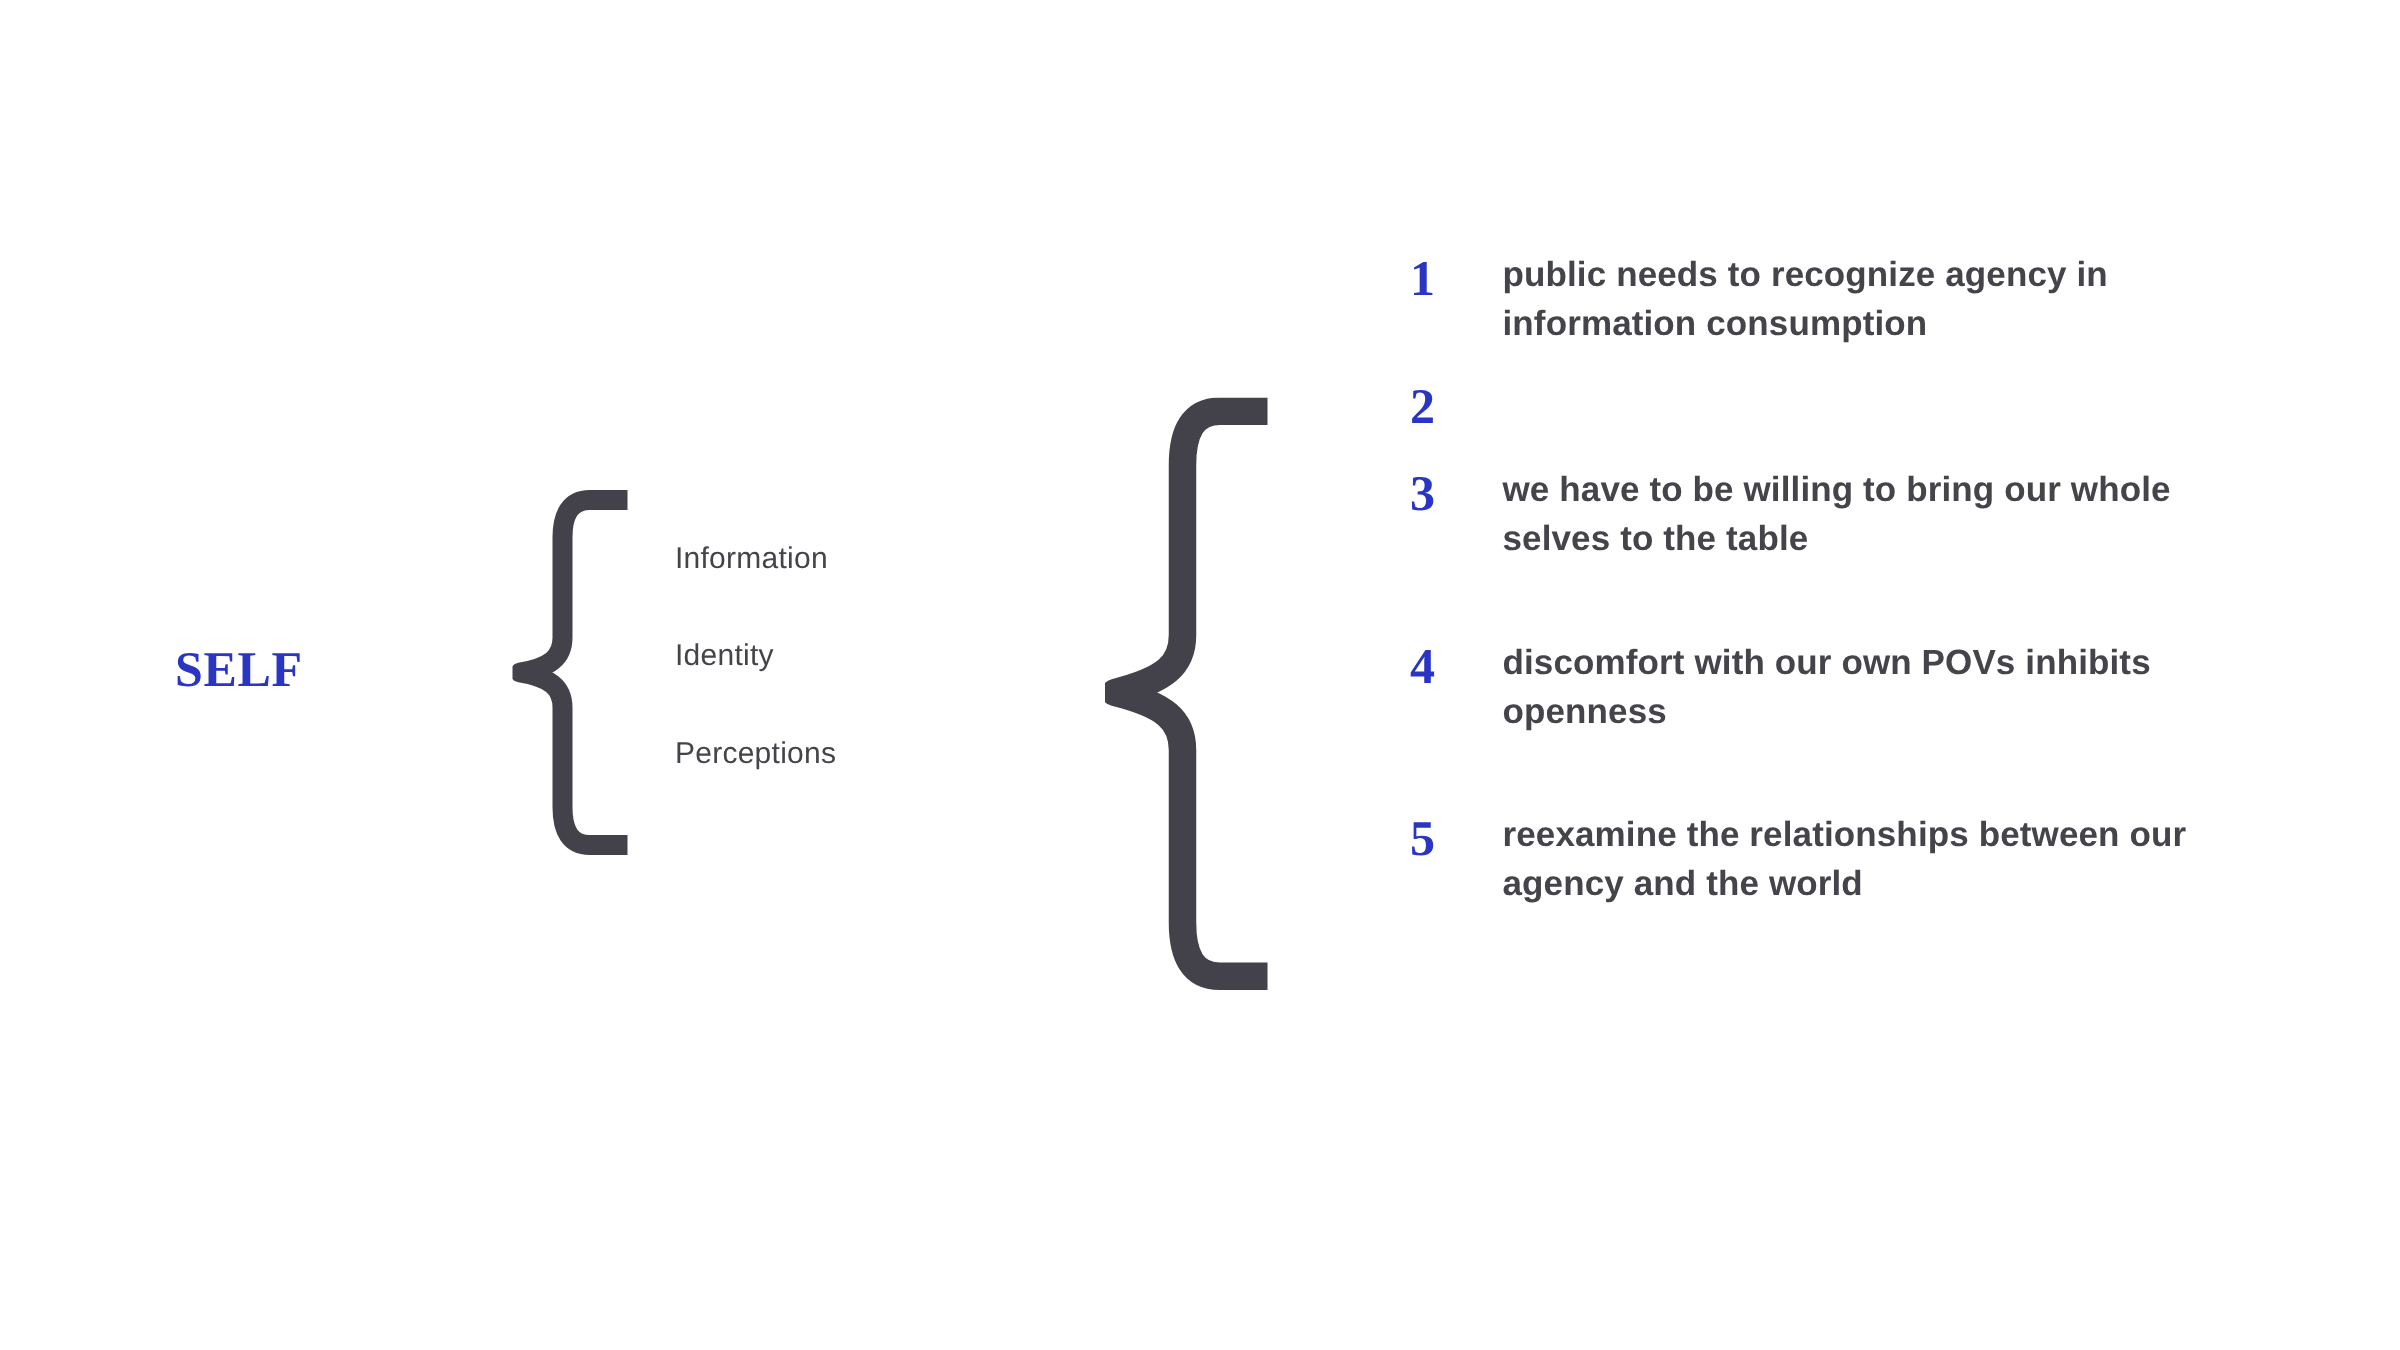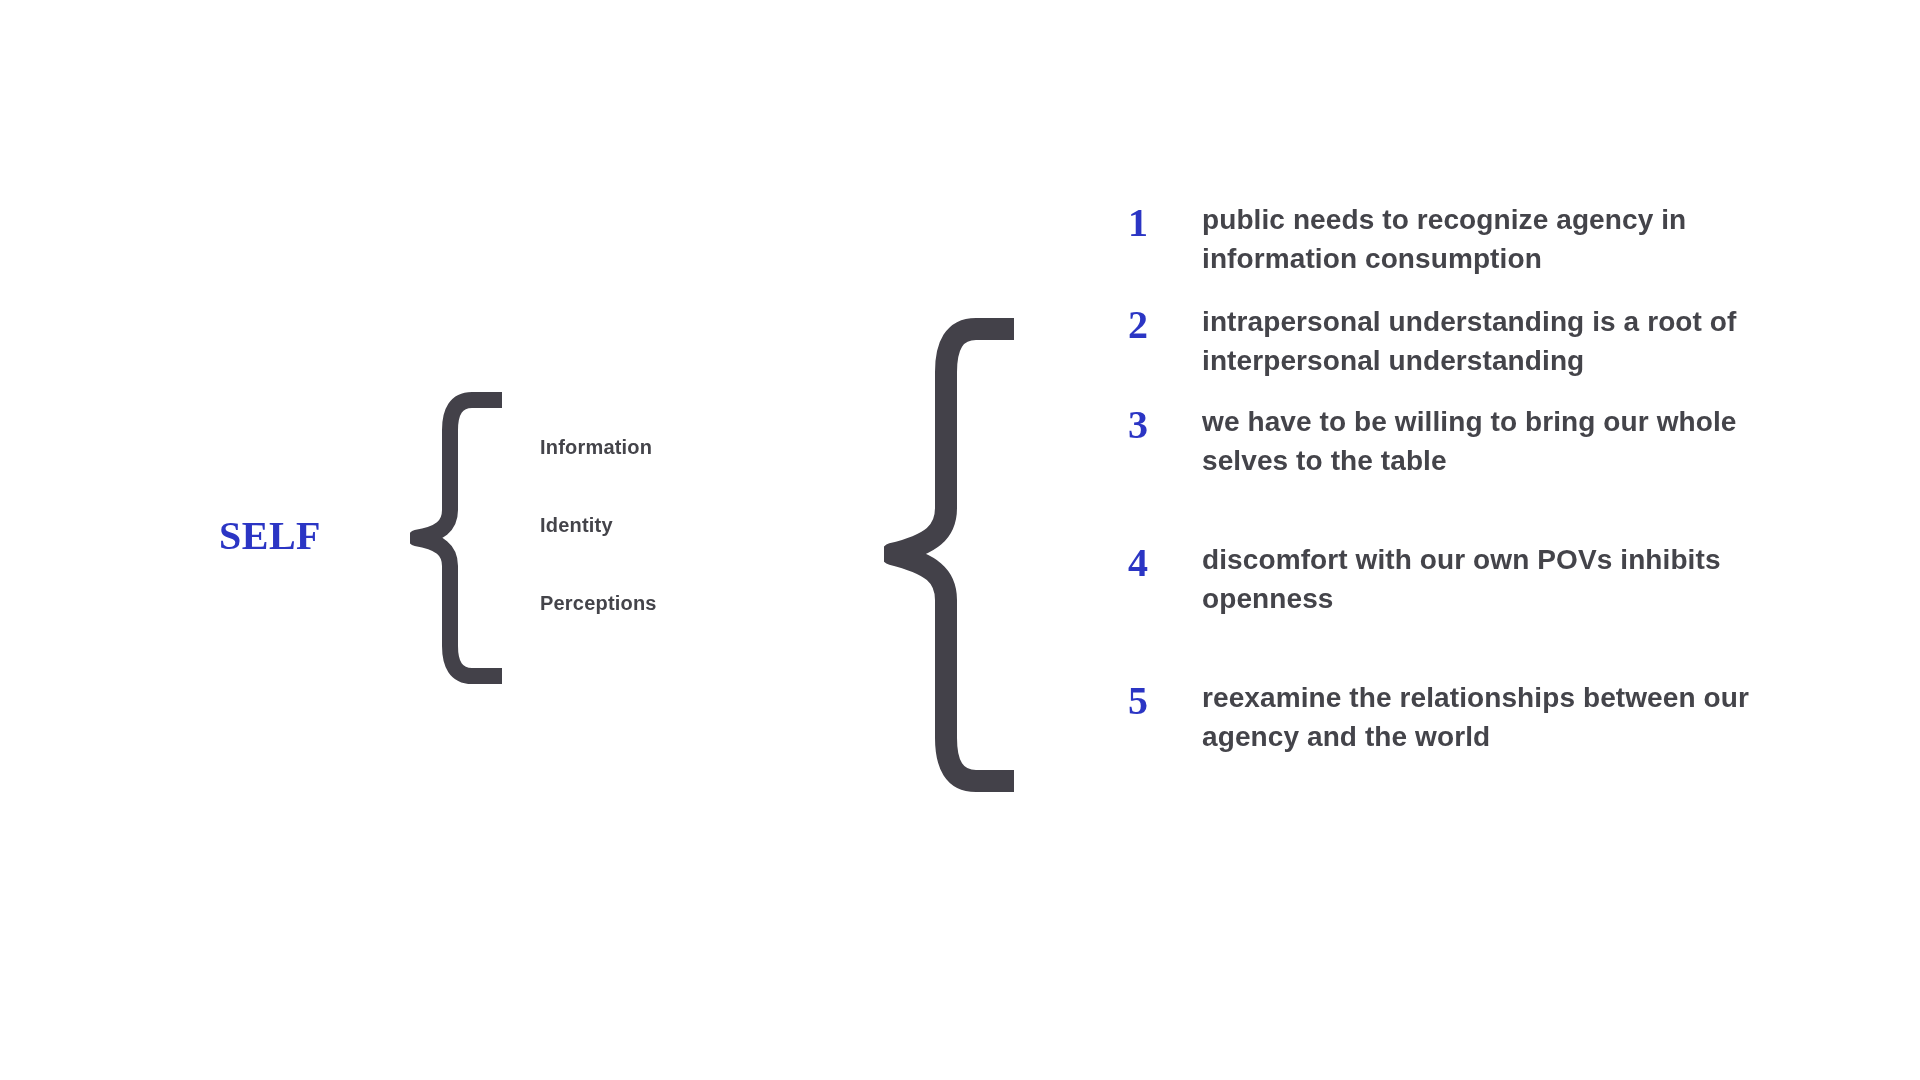--- a/index.html
+++ b/index.html
@@ -21,21 +21,21 @@
     inset: 0;
     background: #ffffff;
   }
 
   
   .self-label {
     position: absolute;
     left: 140px;
     top: 512px;
     width: 260px;
-    text-align: center;
+    text-align: left;
     font-family: "Liberation Serif", serif;
     font-weight: bold;
     font-size: 40px;
     letter-spacing: 0.5px;
     color: #2b35c4;
     line-height: 48px;
     white-space: nowrap;
   }
 
   
@@ -63,22 +63,22 @@
 
   
   .aspects {
     position: absolute;
     left: 540px;
     top: 408px;
     width: 330px;
   }
   .aspect-item {
     font-family: "Liberation Sans", sans-serif;
-    font-weight: 700;
-    font-size: 20px;
+    font-weight: 400;
+    font-size: 24px;
     line-height: 78px;
     color: #44444a;
     letter-spacing: 0.2px;
     white-space: nowrap;
   }
 
   
   .takeaways {
     position: absolute;
     left: 1110px;
@@ -164,21 +164,20 @@
 
   <div class="takeaways">
 
     <div class="takeaway t1">
       <div class="takeaway-num">1</div>
       <div class="takeaway-text">public needs to recognize agency in information consumption</div>
     </div>
 
     <div class="takeaway t2">
       <div class="takeaway-num">2</div>
-      <div class="takeaway-text">intrapersonal understanding is a root of interpersonal understanding</div>
     </div>
 
     <div class="takeaway t3">
       <div class="takeaway-num">3</div>
       <div class="takeaway-text">we have to be willing to bring our whole selves to the table</div>
     </div>
 
     <div class="takeaway t4">
       <div class="takeaway-num">4</div>
       <div class="takeaway-text">discomfort with our own POVs inhibits openness</div>

